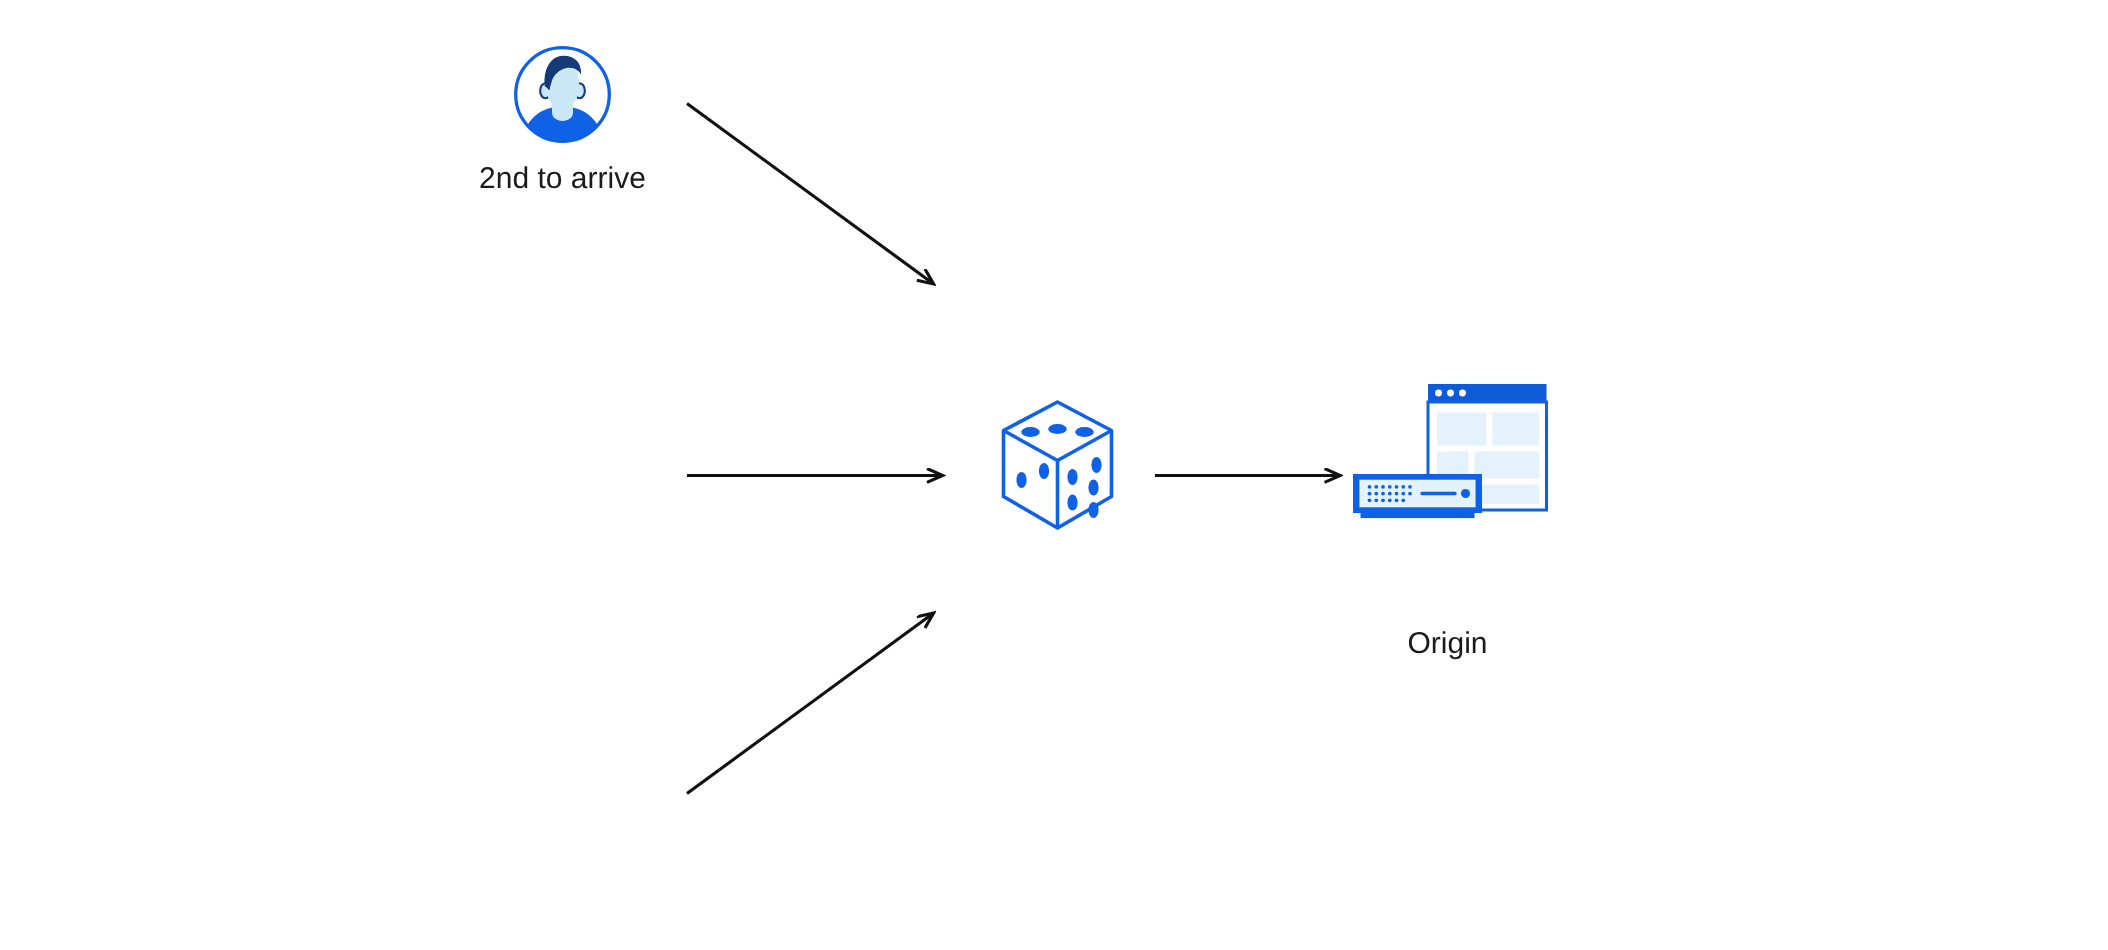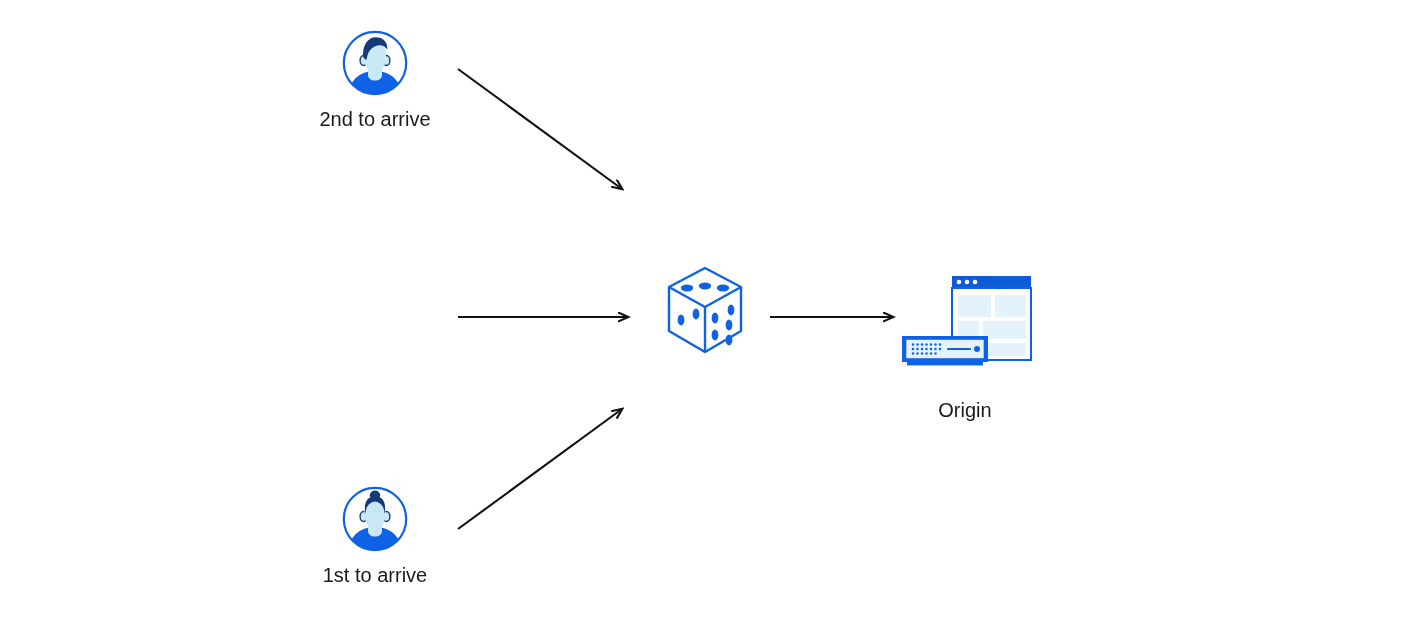--- a/index.html
+++ b/index.html
@@ -83,40 +83,20 @@
           <path d="M22 26 C22 14.5 27.5 9 33 9 C38.5 9 44 14.5 44 26 C44 36 40.5 41.5 33 41.5 C25.5 41.5 22 36 22 26 Z" fill="#c9e7f5"></path>
           <path d="M21.2 27.5 C20 15 26 7.2 33.5 7.2 C41.5 7.2 45.8 12 45.4 19.8 C43.6 16.4 40 14.4 35.6 15.4 C30.6 16.5 27 20 25.6 25 C25 27.2 24.6 28.6 24 29.6 Z" fill="#153a78"></path>
           <path d="M24 29.2 C23.4 24.4 25.6 19.6 29.6 17.4" fill="none" stroke="#153a78" stroke-width="1.3" stroke-linecap="round"></path>
         </g>
       </svg>
     </div>
     <div class="node-label">2nd to arrive</div>
   </div>
 
 
-  <div class="node avatar-node" style="left:285px; top:486px;">
-    <div class="avatar-wrap">
-      <svg width="66" height="66" viewBox="0 0 66 66">
-        <circle cx="33" cy="33" r="31.2" fill="#ffffff" stroke="#0f62e6" stroke-width="2.2"></circle>
-        <clipPath id="clipC">
-            <circle cx="33" cy="33" r="31.2"></circle>
-          </clipPath>
-        <g clip-path="url(#clipC)">
-          <path d="M33 41 C17 41 7.5 51 5.5 66 L60.5 66 C58.5 51 49 41 33 41 Z" fill="#0f62e6"></path>
-          <path d="M26 36 h14 v9 c0 3.4 -3 5.6 -7 5.6 s-7 -2.2 -7 -5.6 Z" fill="#c9e7f5"></path>
-          <ellipse cx="21.6" cy="30.5" rx="3.5" ry="5" fill="#c9e7f5" stroke="#153a78" stroke-width="1.4"></ellipse>
-          <ellipse cx="44.4" cy="30.5" rx="3.5" ry="5" fill="#c9e7f5" stroke="#153a78" stroke-width="1.4"></ellipse>
-          <path d="M22.6 27 C22.6 15.5 27.5 10 33 10 C38.5 10 43.4 15.5 43.4 27 C43.4 37 40.5 42 33 42 C25.5 42 22.6 37 22.6 27 Z" fill="#c9e7f5"></path>
-          <path d="M23.4 28 C21.4 16 25.4 10.2 33 10.2 C40.6 10.2 44.6 16 42.6 28 C42.2 22.6 40.6 19.4 38.2 17.8 C36.2 16.4 34.6 15.6 33 15.6 C31.4 15.6 29.8 16.4 27.8 17.8 C25.4 19.4 23.8 22.6 23.4 28 Z" fill="#153a78"></path>
-          <ellipse cx="33" cy="9.2" rx="5.2" ry="4.6" fill="#153a78"></ellipse>
-        </g>
-      </svg>
-    </div>
-    <div class="node-label">1st to arrive</div>
-  </div>
 
   <div class="node dice-node" style="left:645px; top:262px;">
     <div>
       <svg width="88" height="96" viewBox="0 0 88 96">
         <g fill="none" stroke="#0f62e6" stroke-width="2.4" stroke-linejoin="round">
           <path d="M44 6 L80 25 L80 69 L44 90 L8 69 L8 25 Z"></path>
           <path d="M8 25 L44 45 L80 25"></path>
           <path d="M44 45 L44 90"></path>
         </g>
         <g fill="#0f62e6">
@@ -131,21 +111,21 @@
           <ellipse cx="54" cy="56" rx="3.4" ry="5.4"></ellipse>
           <ellipse cx="70" cy="48" rx="3.4" ry="5.4"></ellipse>
           <ellipse cx="68" cy="63" rx="3.4" ry="5.4"></ellipse>
           <ellipse cx="54" cy="73" rx="3.4" ry="5.4"></ellipse>
           <ellipse cx="68" cy="78" rx="3.4" ry="5.4"></ellipse>
         </g>
       </svg>
     </div>
   </div>
 
-  <div class="node origin-node" style="left:870px; top:272px;">
+  <div class="node origin-node" style="left:870px; top:252px;gap:38px;">
     <div>
       <svg width="140" height="105" viewBox="0 0 140 105">
 
         <g>
           <rect x="57" y="4" width="79" height="12" fill="#0f5bd7"></rect>
           <circle cx="64" cy="10" r="2.3" fill="#ffffff"></circle>
           <circle cx="72" cy="10" r="2.3" fill="#ffffff"></circle>
           <circle cx="80" cy="10" r="2.3" fill="#ffffff"></circle>
           <rect x="57" y="16" width="79" height="72" fill="#ffffff" stroke="#0f62e6" stroke-width="2"></rect>
           <rect x="63" y="23" width="33" height="22" fill="#e4f2fb"></rect>

